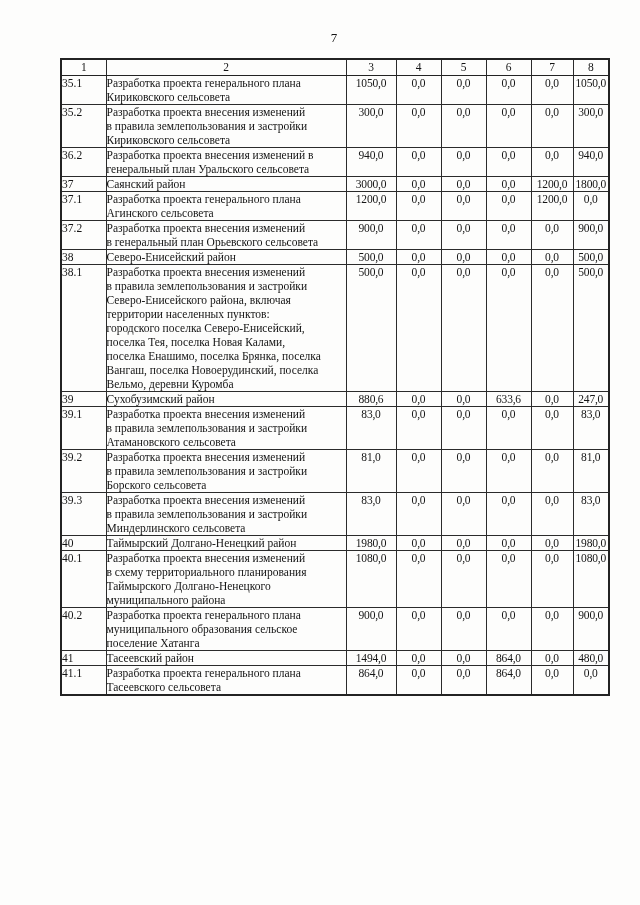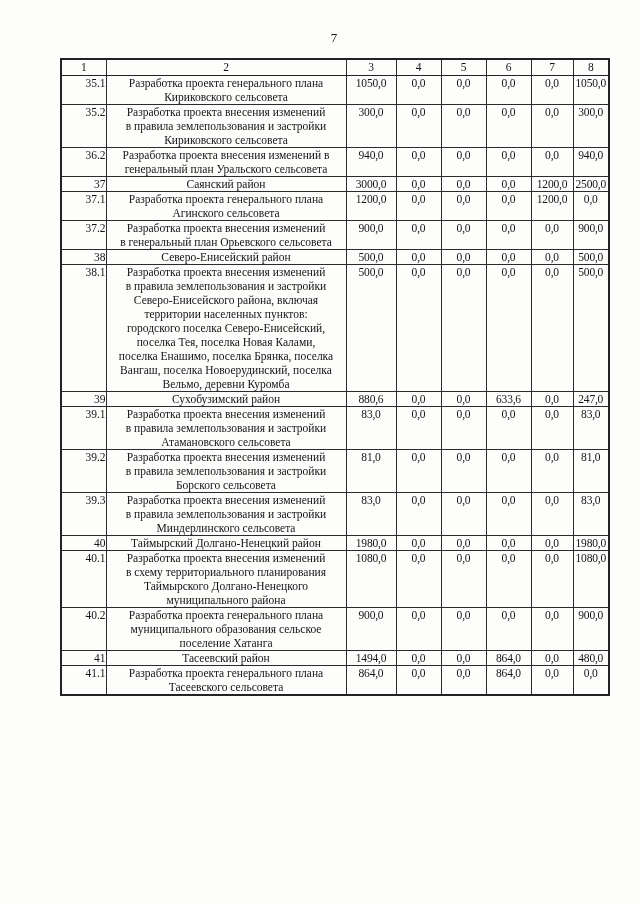--- a/index.html
+++ b/index.html
@@ -49,25 +49,25 @@
     padding: 0;
     vertical-align: top;
     overflow: hidden;
   }
   table.budget th {
     text-align: center;
     height: 15px;
     border-bottom: 1.5px solid #232323;
   }
   td.c-num {
-    text-align: right;
+    text-align: left;
     padding-top: 1px;
   }
   td.c-desc {
-    text-align: center;
+    text-align: left;
     white-space: pre-line;
     padding: 1px 2px 2px 3px;
   }
   td.c-val {
     text-align: center;
     padding-top: 1px;
     font-size: 11px;
     letter-spacing: -0.2px;
   }
 </style>
@@ -136,21 +136,21 @@
           <td class="c-val">940,0</td>
         </tr>
         <tr>
           <td class="c-num">37</td>
           <td class="c-desc">Саянский район</td>
           <td class="c-val">3000,0</td>
           <td class="c-val">0,0</td>
           <td class="c-val">0,0</td>
           <td class="c-val">0,0</td>
           <td class="c-val">1200,0</td>
-          <td class="c-val">2500,0</td>
+          <td class="c-val">1800,0</td>
         </tr>
         <tr>
           <td class="c-num">37.1</td>
           <td class="c-desc">Разработка проекта генерального плана
 Агинского сельсовета</td>
           <td class="c-val">1200,0</td>
           <td class="c-val">0,0</td>
           <td class="c-val">0,0</td>
           <td class="c-val">0,0</td>
           <td class="c-val">1200,0</td>

